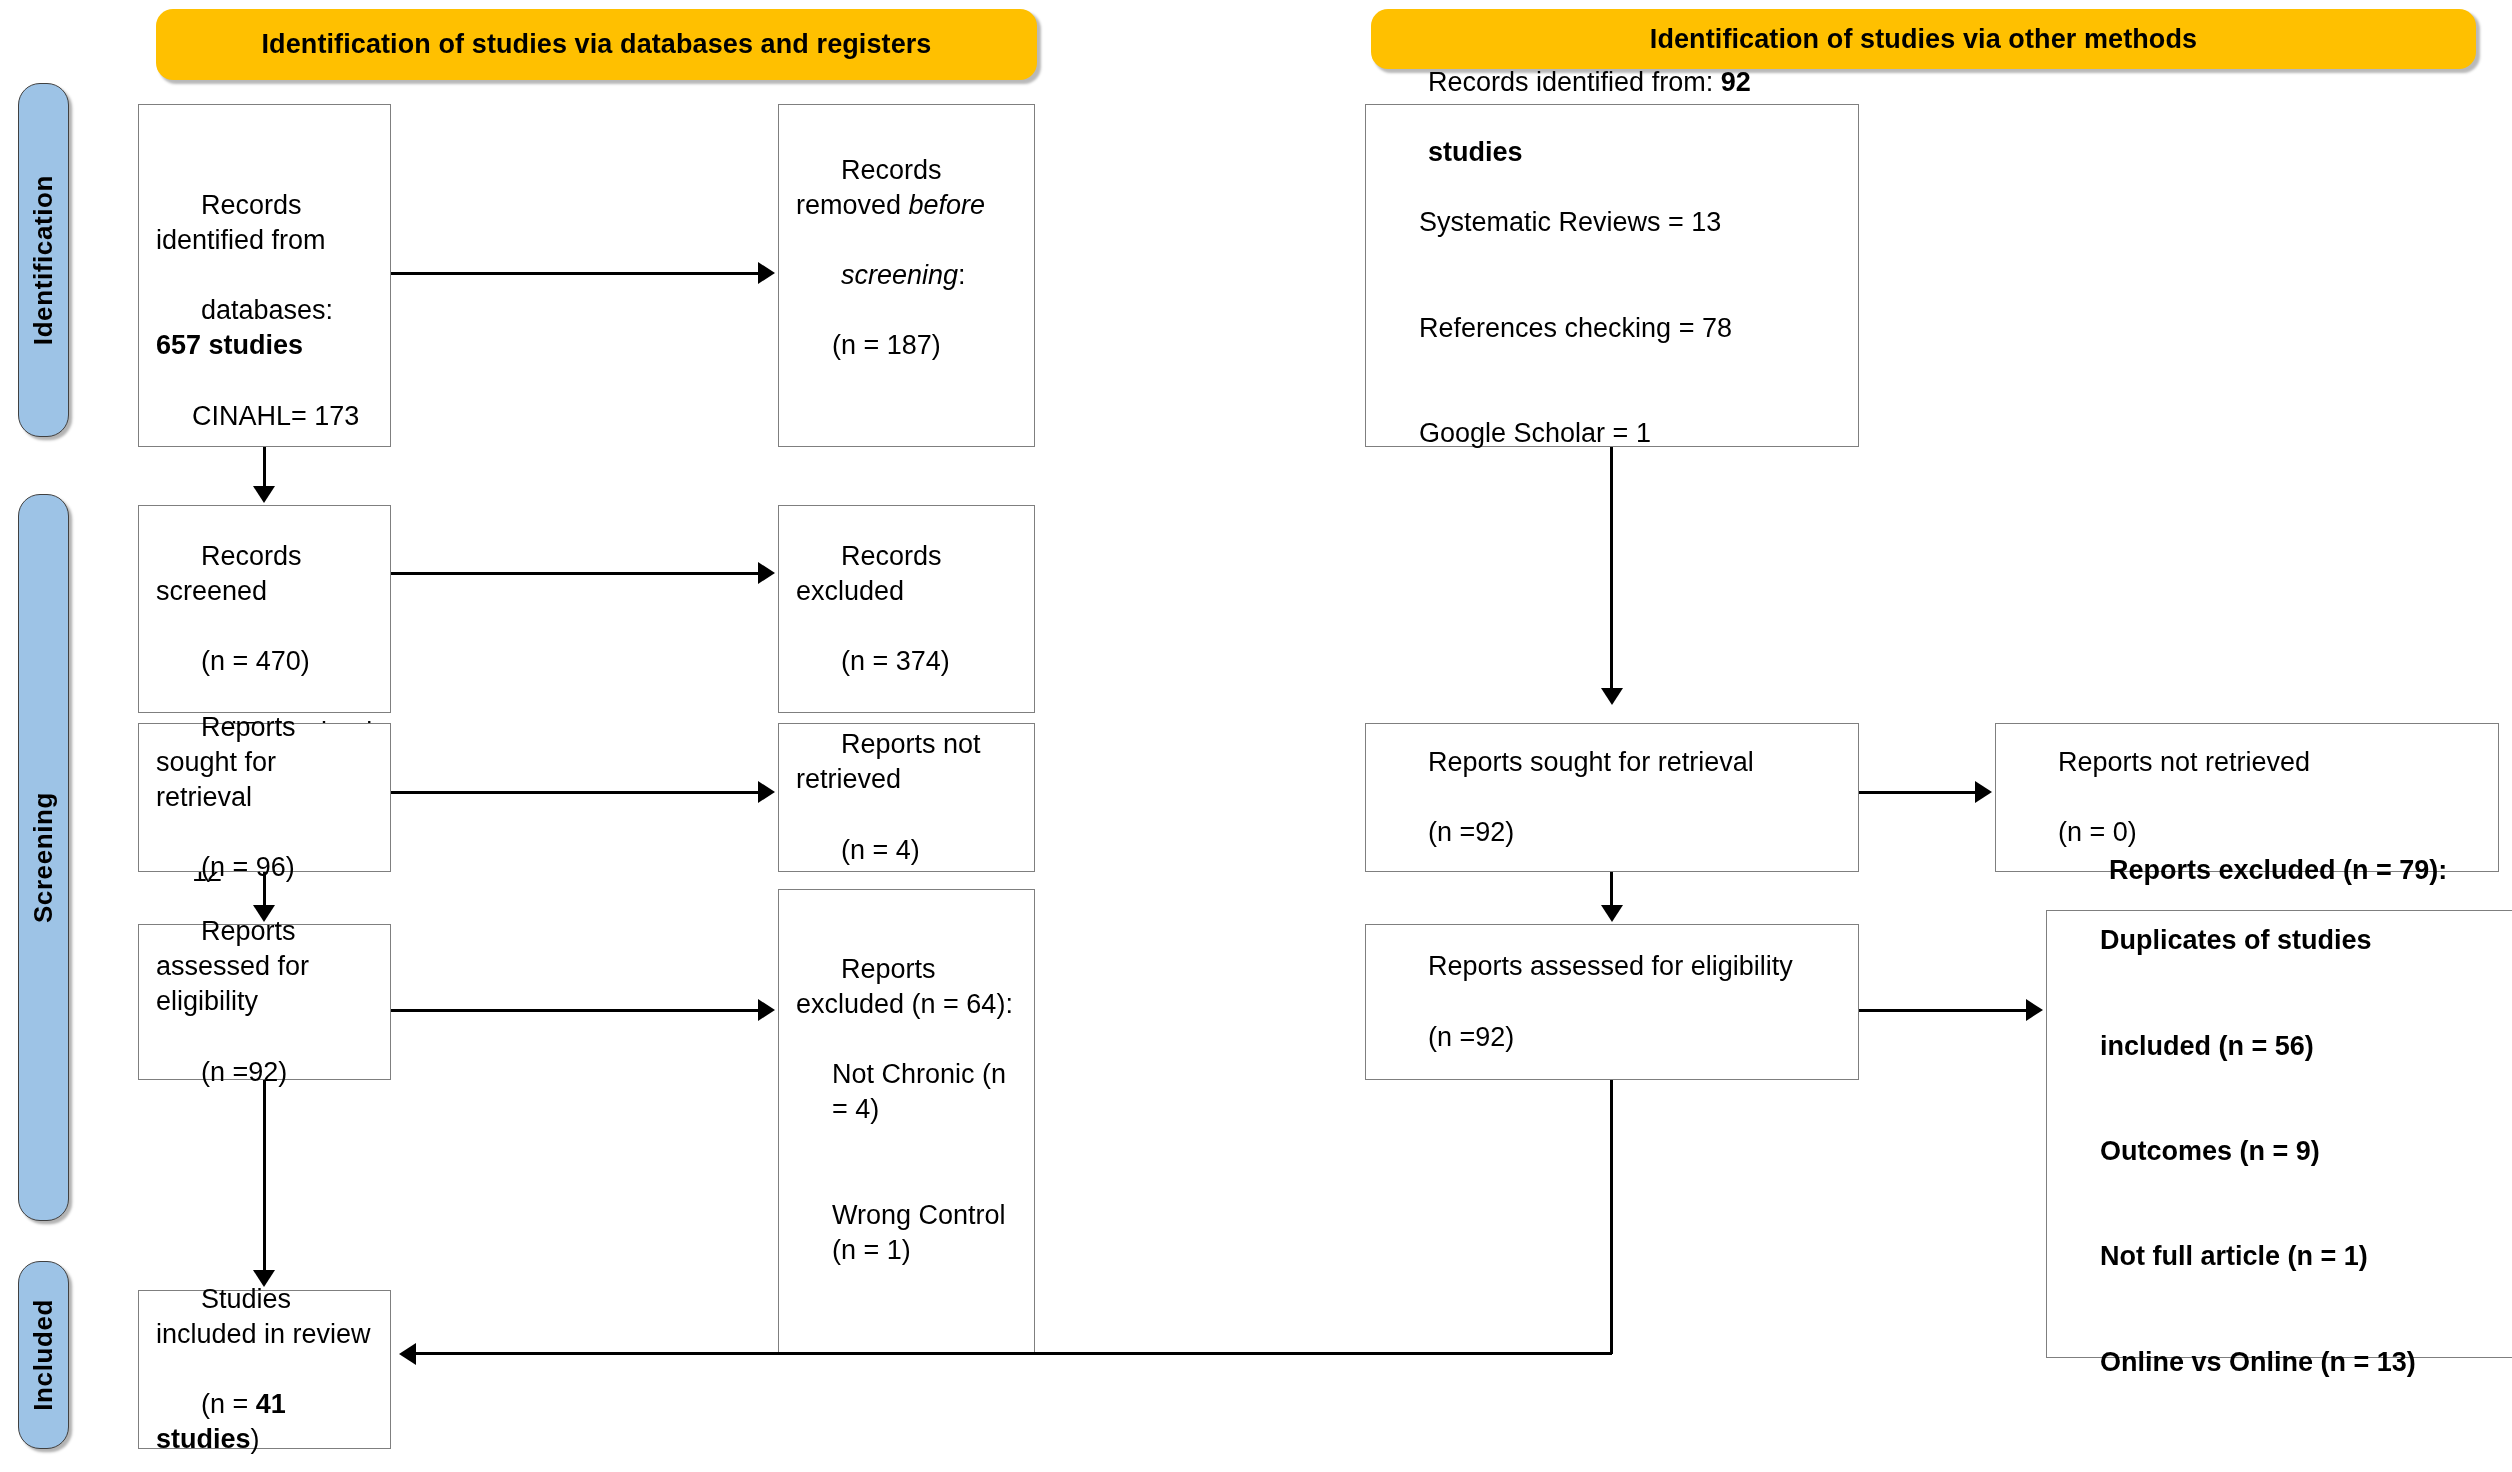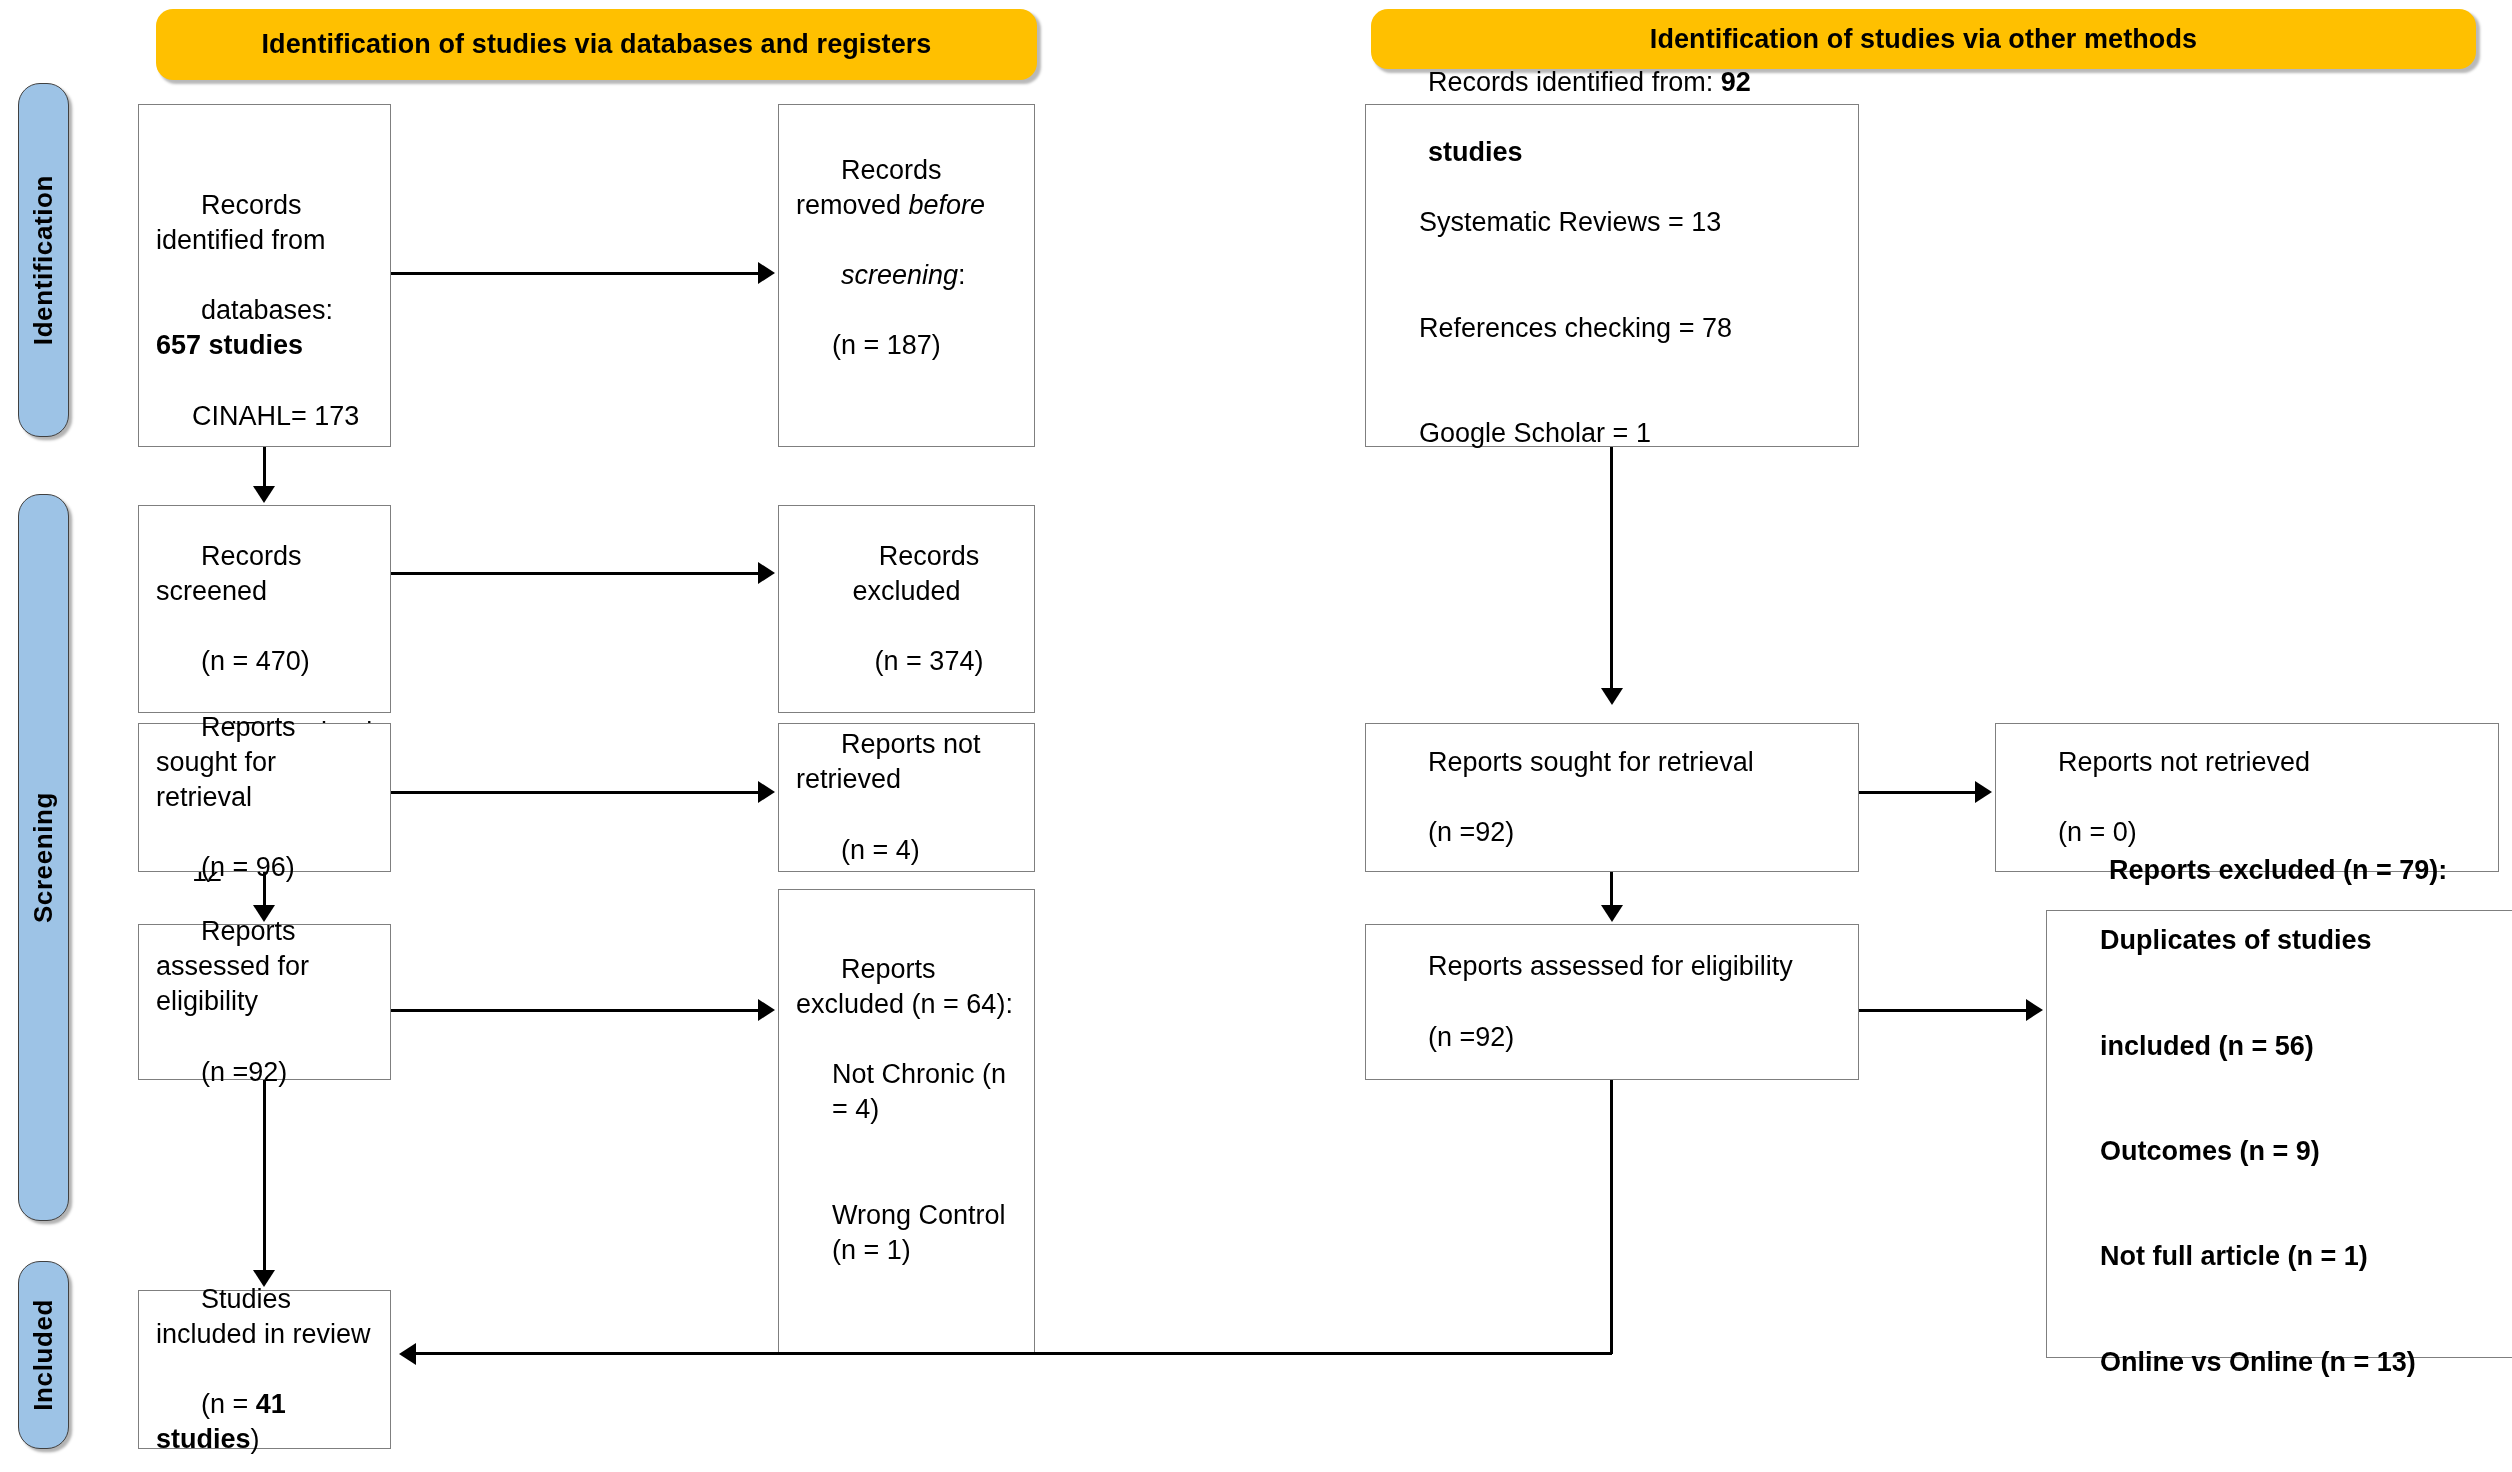--- a/index.html
+++ b/index.html
@@ -159,21 +159,21 @@
     </div>
   </div>
 
   <div class="box" style="left:138px; top:505px; width:253px; height:208px;">
     <div class="txt">
       <span>Records screened</span><br>
       <span>(n = 470)</span>
     </div>
   </div>
 
-  <div class="box" style="left:778px; top:505px; width:257px; height:208px;text-align:center;">
+  <div class="box" style="left:778px; top:505px; width:257px; height:208px;">
     <div class="txt">
       <span>Records excluded</span><br>
       <span>(n = 374)</span>
     </div>
   </div>
 
   <div class="box" style="left:138px; top:723px; width:253px; height:149px;">
     <div class="txt">
       <span>Reports sought for retrieval</span><br>
       <span>(n = 96)</span>

